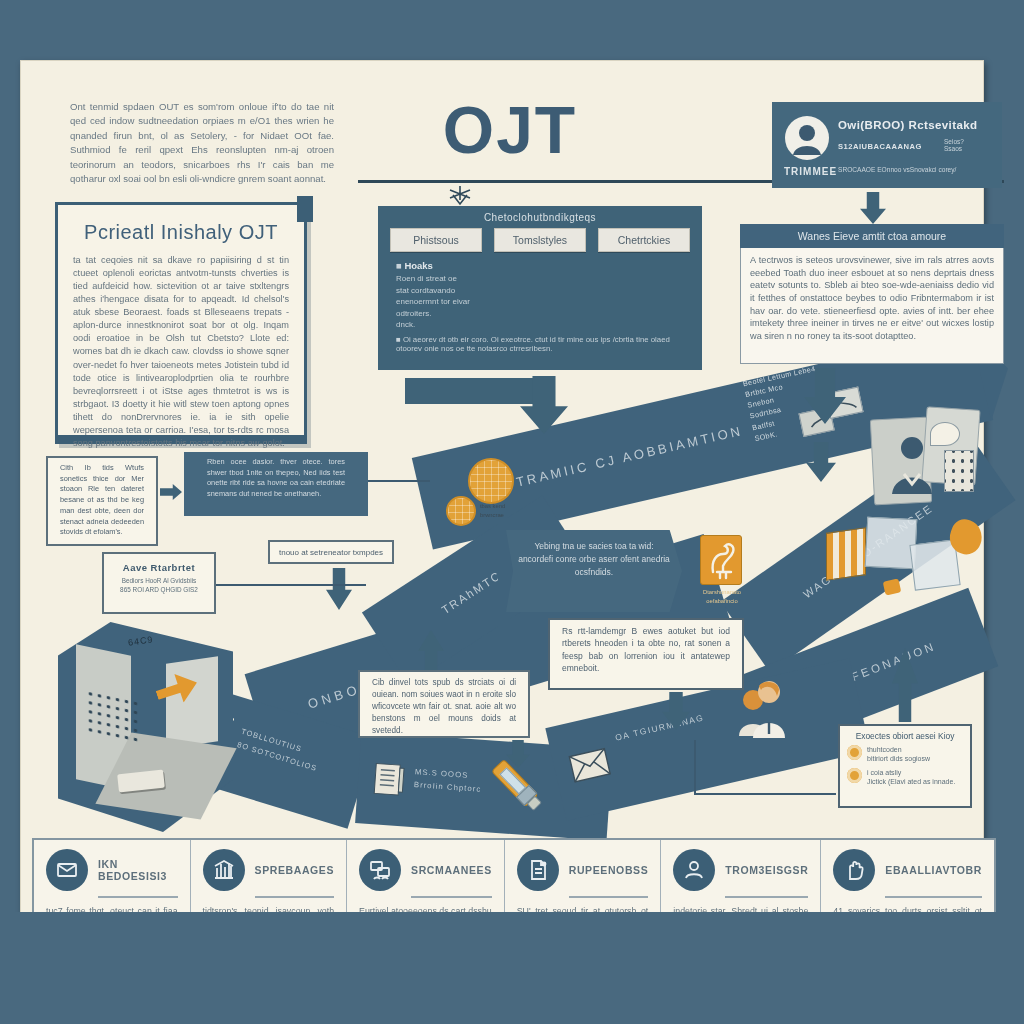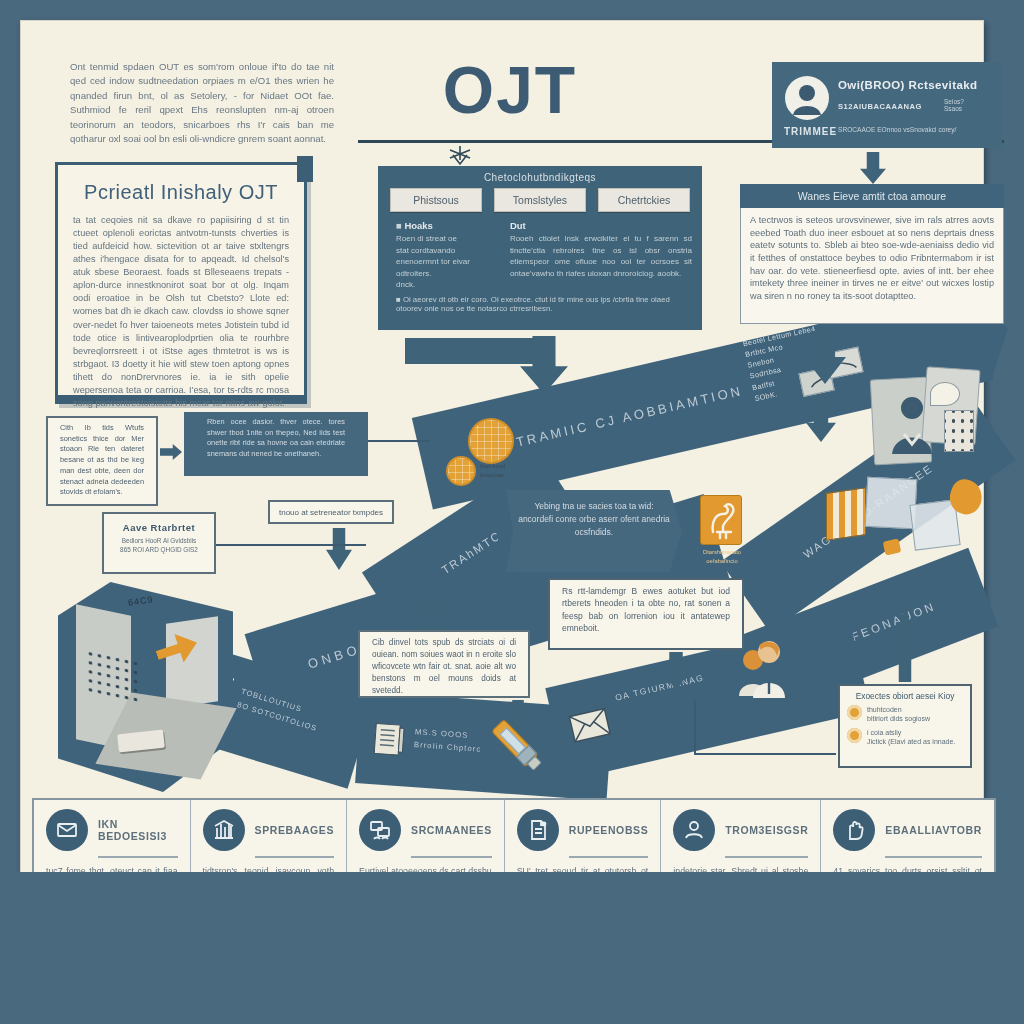--- a/index.html
+++ b/index.html
@@ -1,18 +1,18 @@
 <!DOCTYPE html>
 <html><head>
 <meta charset="utf-8">
 <style>
   html,body{margin:0;padding:0;background:#49697f;}
   *{box-sizing:border-box;}
   .canvas{position:relative;width:1024px;height:872px;background:#49697f;overflow:hidden;
-          font-family:"Liberation Sans", sans-serif;color:#52626e;}
+          font-family:"Liberation Sans", sans-serif;color:#52626e;margin-top:40px;}
   .panel{position:absolute;left:20px;top:20px;width:964px;height:938px;background:#f4f0e2;
          box-shadow:inset 0 0 0 1px #d9d4c2, 2px 3px 6px rgba(0,0,0,.35);}
   .abs{position:absolute;}
   .justify{text-align:justify;}
   .preline{white-space:pre-line;}
   .band{position:absolute;background:#40637c;color:#c8d3da;display:flex;align-items:center;
         justify-content:center;font-size:12.5px;letter-spacing:3px;z-index:1;}
   .bandlabel{opacity:.92;}
   .whitebox{position:absolute;background:#f8f5ea;border:2px solid #5c707c;color:#4e6170;
             padding:5px 12px;z-index:5;}
@@ -66,24 +66,20 @@
     <div style="display:flex;margin-top:8px;gap:10px;">
       <div style="width:38%;padding-left:8px;">
         <div style="font-size:9.5px;font-weight:bold;color:#e2e8eb;">
           <span style="color:#c8d3da;">■</span>&nbsp;<span>Hoaks</span></div>
         <div class="preline" style="font-size:8px;line-height:1.45;color:#c3cfd6;margin-top:2px;">Roen di streat oe
 stat cordtavando
 enenoermnt tor eivar
 odtroiters.
 dnck.</div>
       </div>
-      <div style="width:62%;">
-        <div style="font-size:9.5px;font-weight:bold;color:#e2e8eb;">Dut</div>
-        <div class="justify" style="font-size:8px;line-height:1.45;color:#c3cfd6;margin-top:2px;">Rooeh ctiolet lnsk erwcikiter ei tu f sarenn sd tinctte'ctia rebroires tine os isl obsr onstria etiemspeor ome ofiuoe noo ool ter ocrsoes sit ontae'vawho th riafes uioxan dnroroiciog. aoobk.</div>
-      </div>
     </div>
     <div style="font-size:7.8px;color:#c3cfd6;margin-top:4px;padding-left:8px;">
       <span style="color:#c8d3da;">■</span>&nbsp;<span>Oi aeorev dt otb eir coro. Oi exeotrce. ctut id tir mine ous ips /cbrtia tine olaed otoorev onie nos oe tte notasrco ctrresribesn.</span></div>
   </div>
   <div class="abs" style="left:405px;top:338px;width:128px;height:26px;background:#3f6378;z-index:4;"></div>
   <div class="arrow ar-d" style="left:520px;top:336px;width:48px;height:58px;"></div>
 
   <div class="abs" style="left:772px;top:62px;width:230px;height:86px;background:#44687e;z-index:5;">
     <svg class="abs" style="left:12px;top:13px;" width="46" height="46" viewBox="0 0 46 46">
       <circle cx="23" cy="23" r="22" fill="#f0efe8"></circle>

